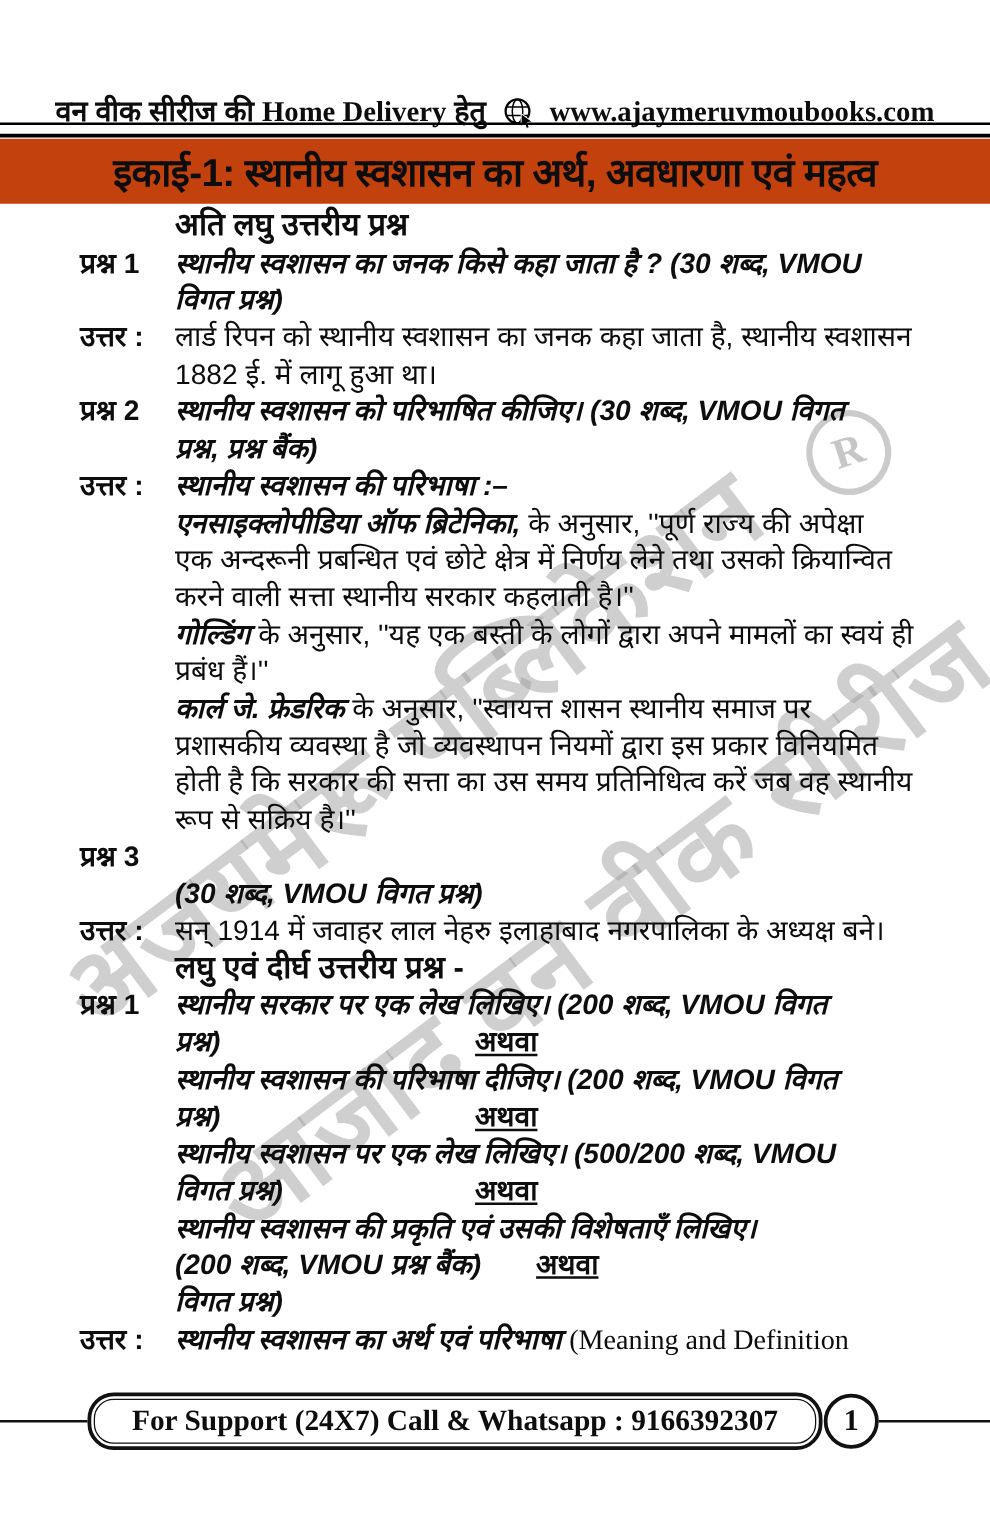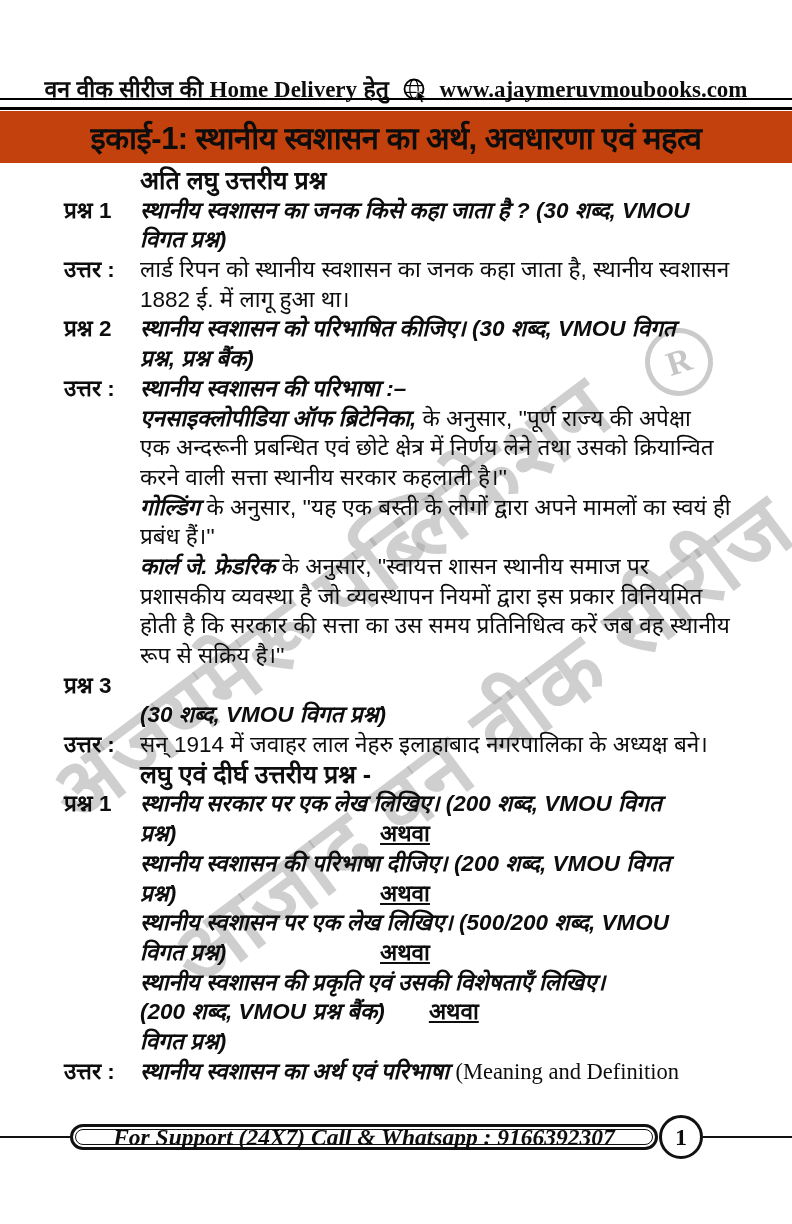--- a/index.html
+++ b/index.html
@@ -52,22 +52,22 @@
     font-weight:700;text-decoration:underline;
   }
   .line .gap-athva{margin-left:44px;font-weight:700;text-decoration:underline;}
   
   .footer{position:absolute;top:1114px;left:0;width:100%;height:46px;z-index:2;
     display:flex;align-items:center;}
   .f-line{height:0;border-top:2.5px solid #111;}
   .f-line.left{width:70px;flex:none;}
   .f-line.right{flex:1;}
   .pill{
-    flex:none;width:588px;height:26px;border:3px solid #111;border-radius:21px;
-    background:#fff;padding:2px;box-sizing:border-box;font-style:italic;
+    flex:none;width:588px;height:46px;border:3px solid #111;border-radius:21px;
+    background:#fff;padding:2px;box-sizing:border-box;
   }
   .pill-inner{
     width:100%;height:100%;border:1.5px solid #111;border-radius:16px;box-sizing:border-box;
     display:flex;align-items:center;justify-content:center;
     font-family:"Liberation Serif",serif;font-weight:700;font-size:23.5px;white-space:nowrap;
   }
   .page-circle{
     flex:none;width:38px;height:38px;border:3px solid #111;border-radius:50%;background:#fff;
     margin-left:1px;display:flex;align-items:center;justify-content:center;
     font-family:"Liberation Serif",serif;font-weight:700;font-size:24px;

